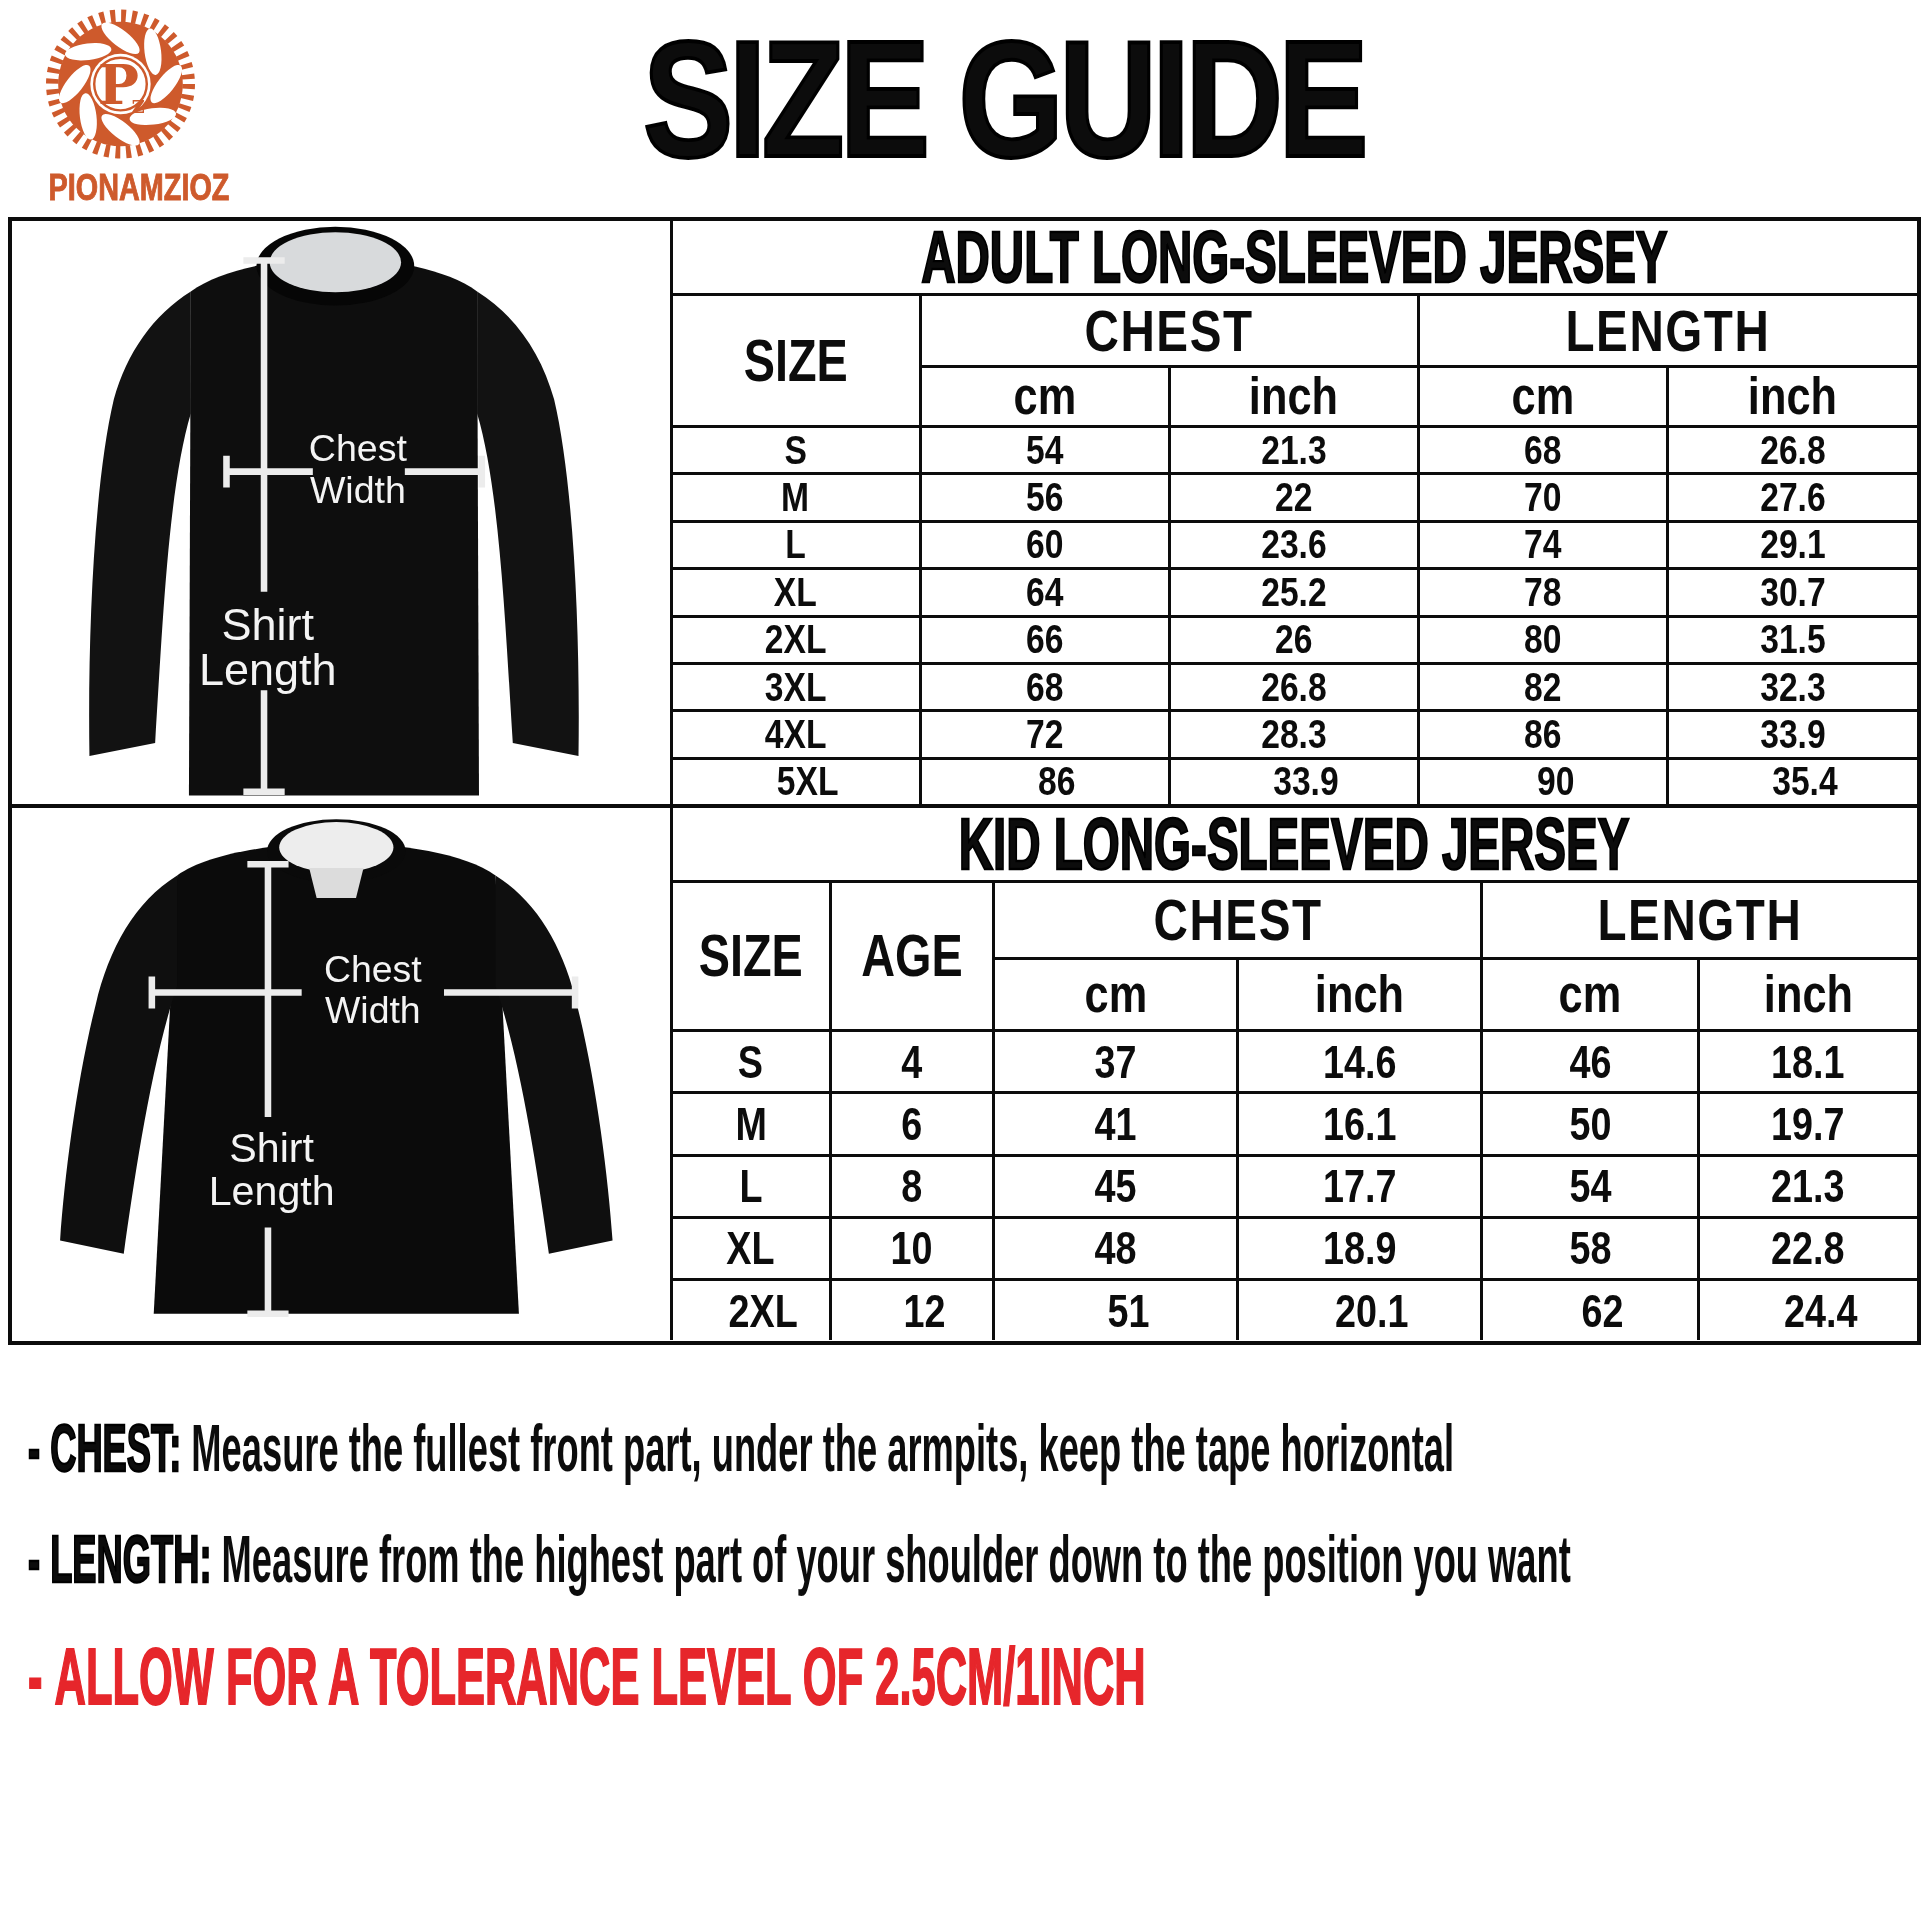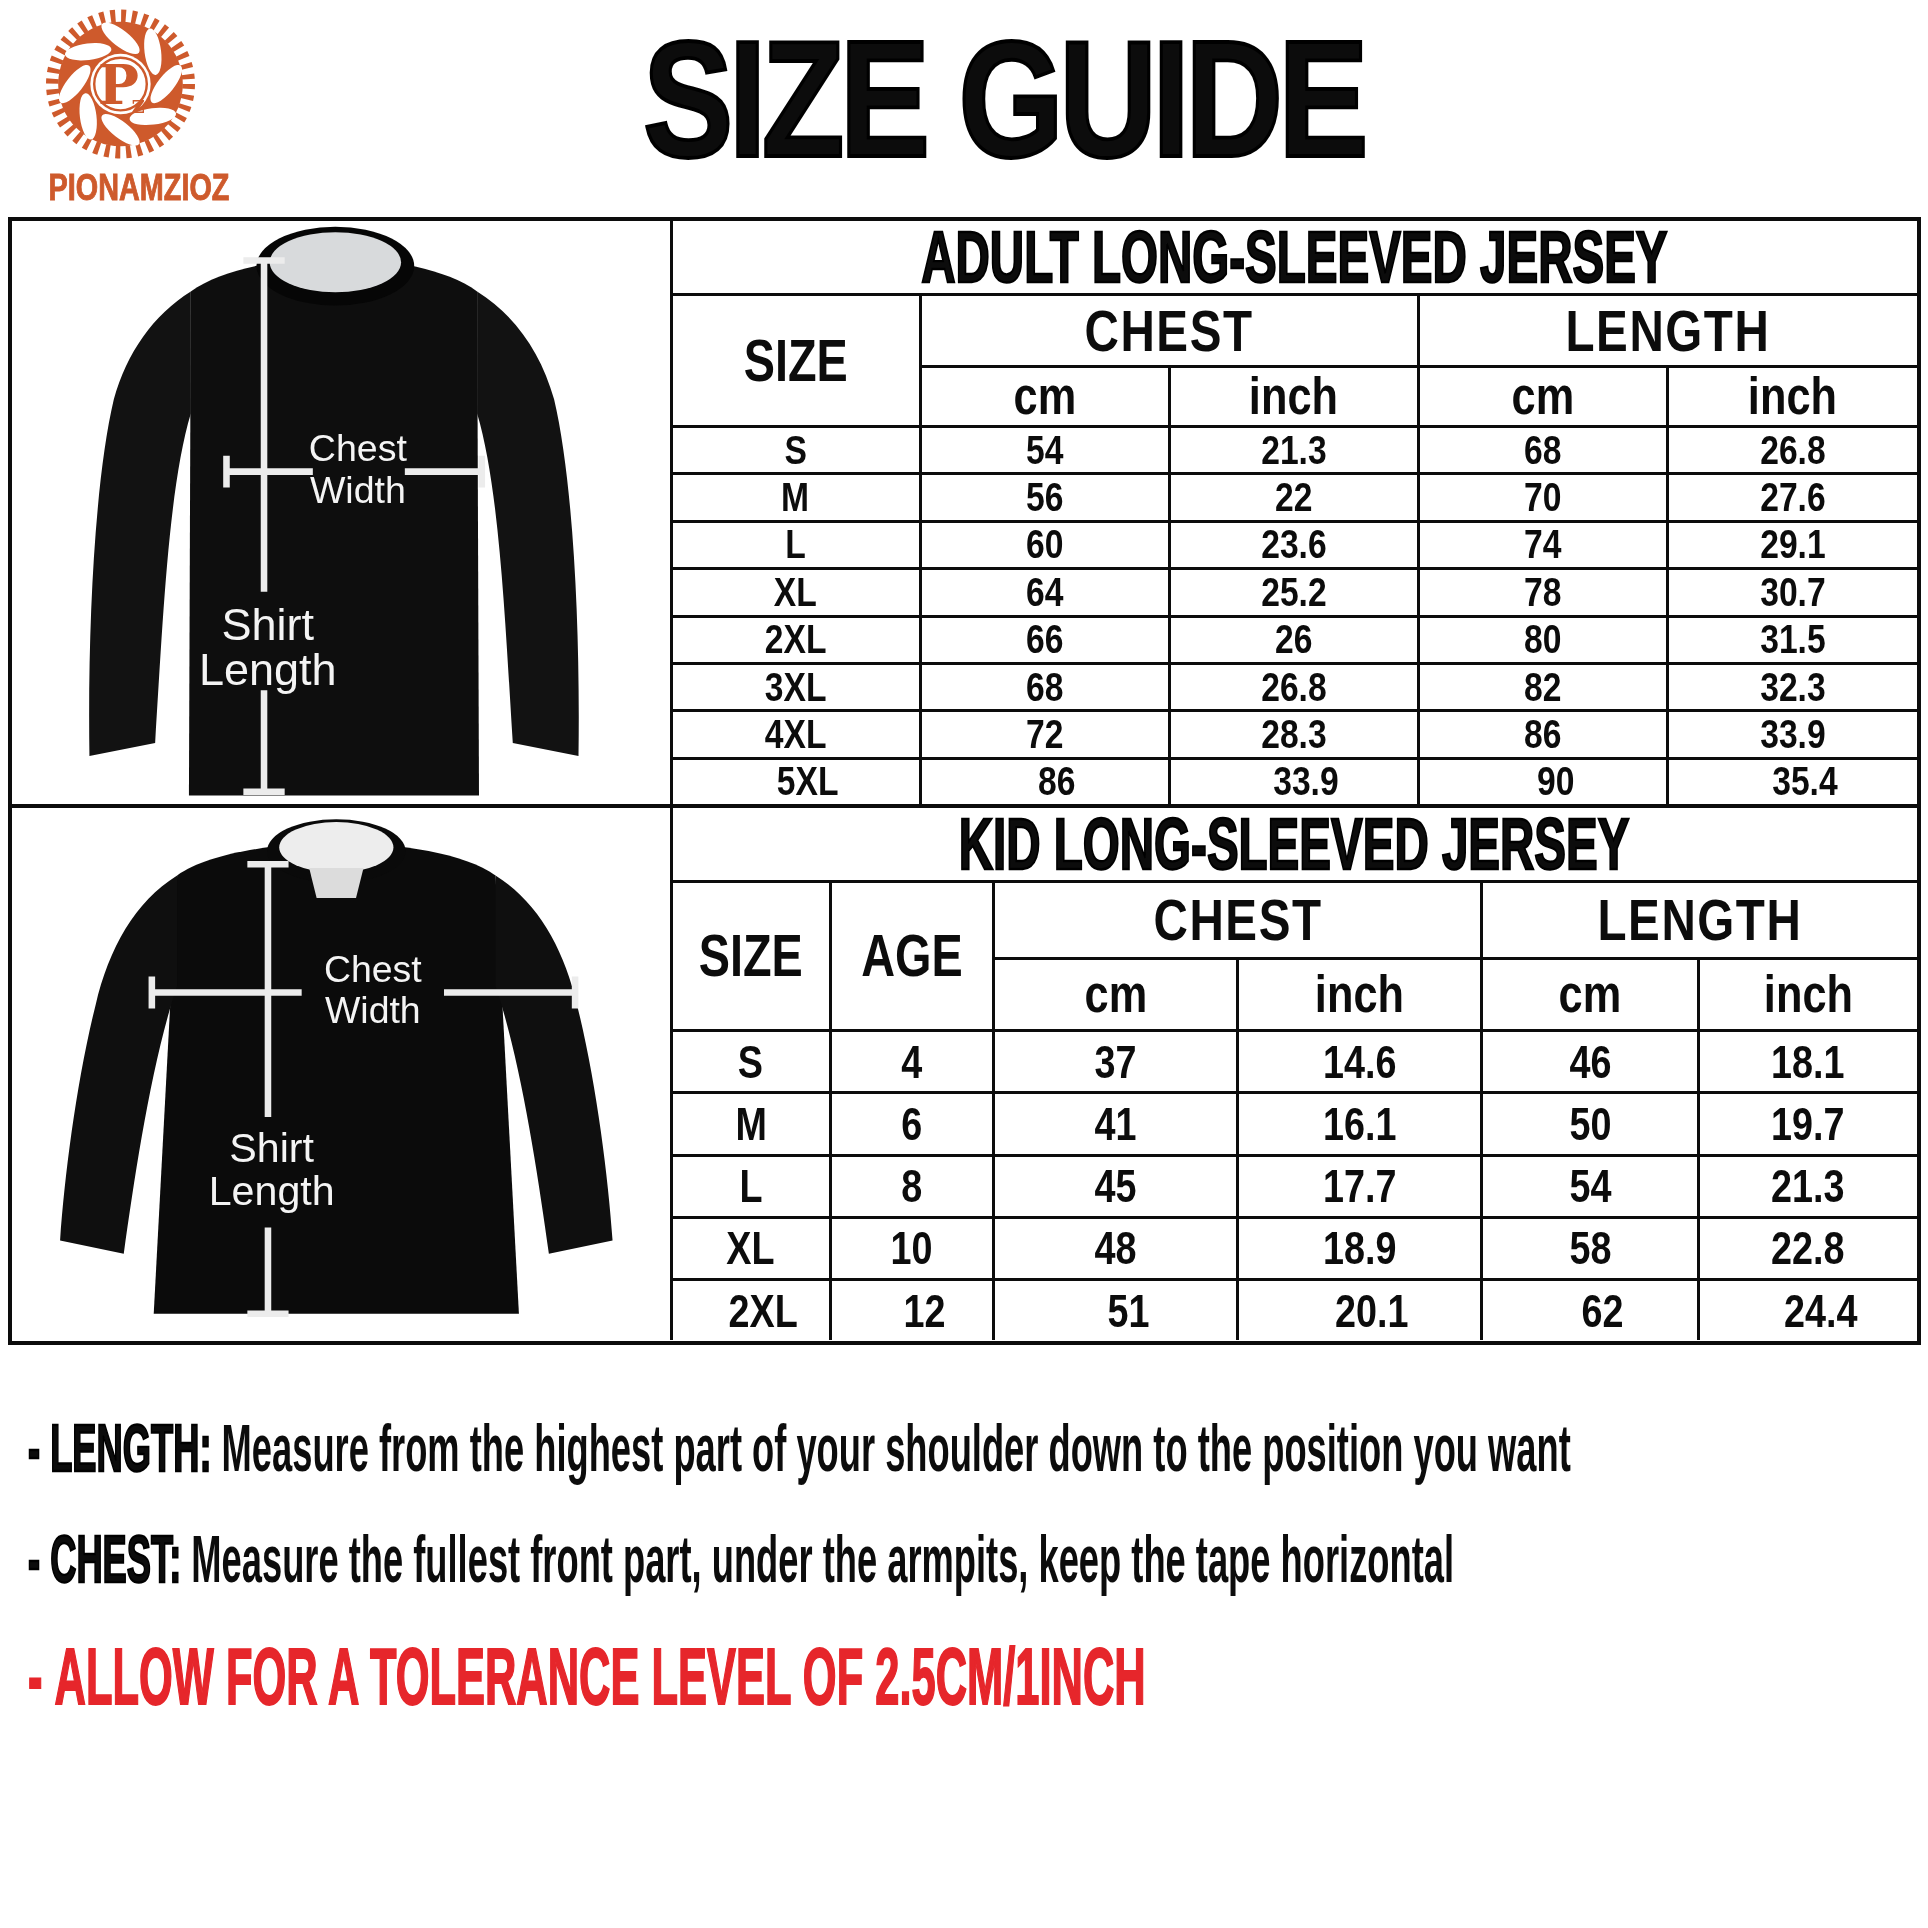--- a/index.html
+++ b/index.html
@@ -286,24 +286,24 @@
                 <td><span class="cell-k">24.4</span></td>
               </tr>
         </tbody>
           </table>
       </div>
     </div>
   </div>
 
   <div class="instr">
     <div class="bullet">
+      <span class="bx"><span class="bp">- CHEST:</span> <span class="bt">Measure the fullest front part, under the armpits, keep the tape horizontal</span></span>
+    </div>
+    <div class="bullet">
       <span class="bx"><span class="bp">- LENGTH:</span> <span class="bt">Measure from the highest part of your shoulder down to the position you want</span></span>
-    </div>
-    <div class="bullet">
-      <span class="bx"><span class="bp">- CHEST:</span> <span class="bt">Measure the fullest front part, under the armpits, keep the tape horizontal</span></span>
     </div>
     <div class="bullet red">
       <span class="bx"><span class="bp">-</span> <span class="bp">ALLOW FOR A TOLERANCE LEVEL OF 2.5CM/1INCH</span></span>
     </div>
   </div>
 
 </div>
 
 
 </body></html>

